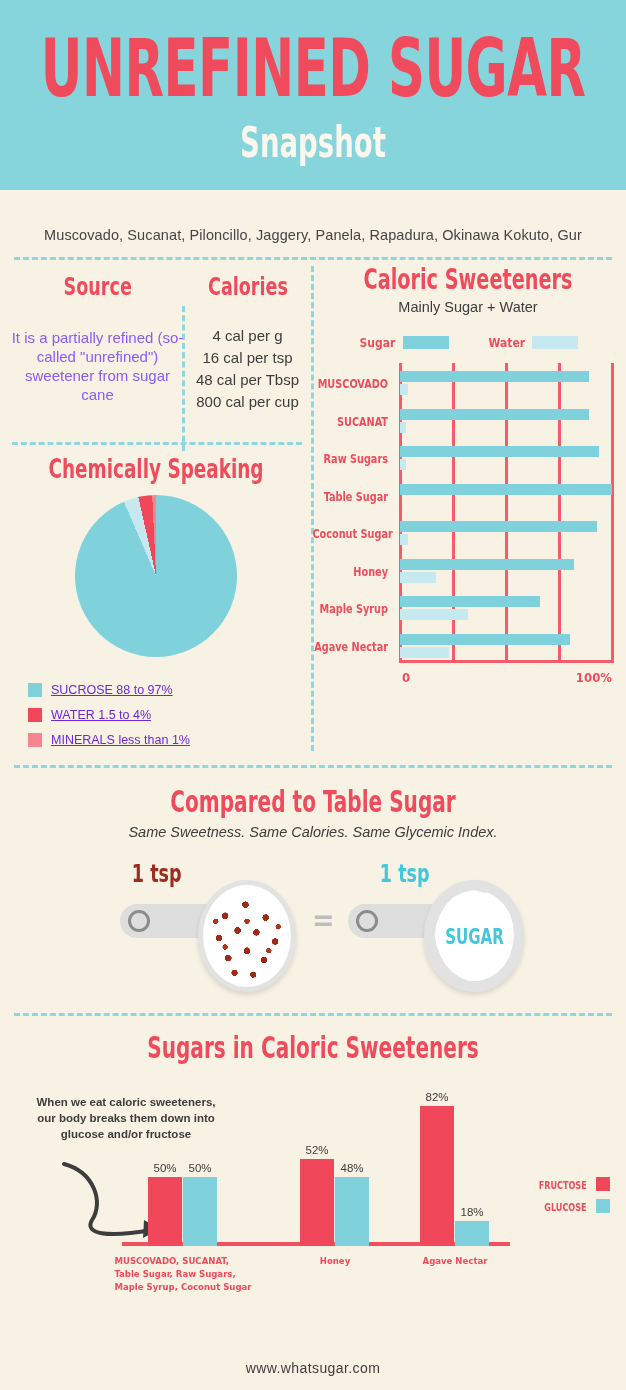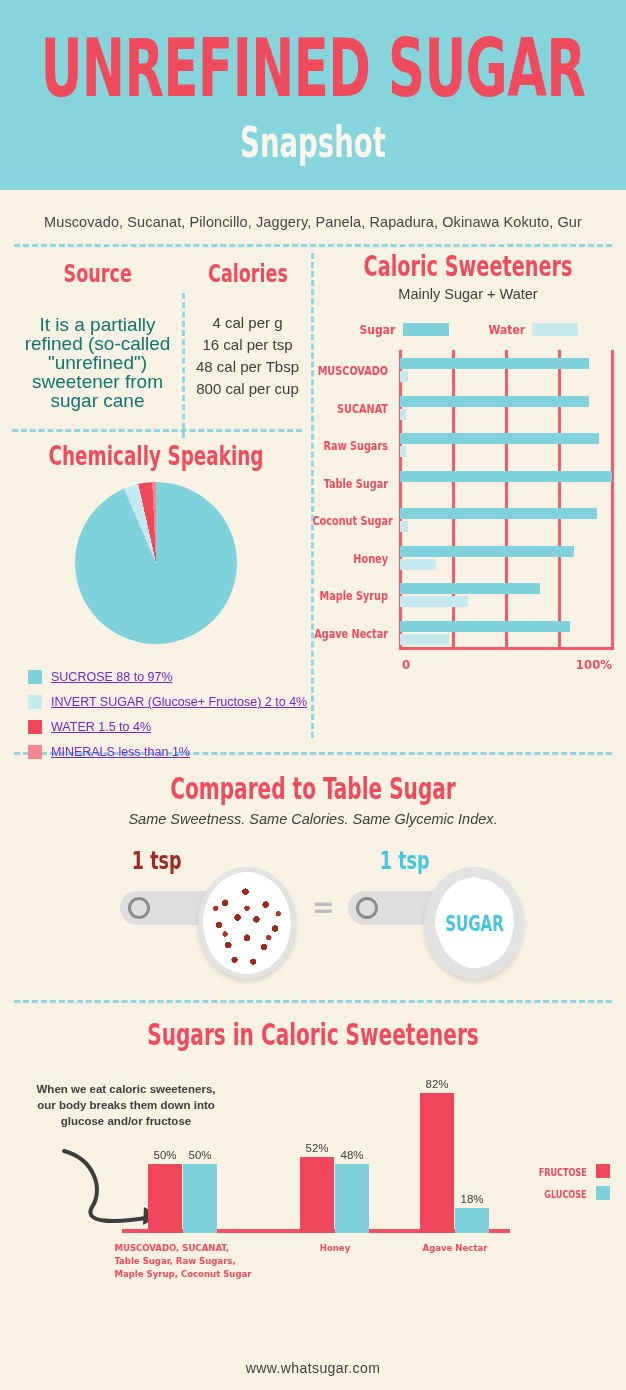--- a/index.html
+++ b/index.html
@@ -38,21 +38,21 @@
     color:#FBF7EC;
     transform:scaleX(0.9) scaleY(1.25);
     margin-top:22px;
   }
 
   
   .aliases {
     text-align:center;
     font-size:14.5px;
     color:#454545;
-    padding:24px 12px 14px 12px;
+    padding:37px 12px 14px 12px;
     letter-spacing:0.1px;
   }
 
   
   .hdash {
     height:0; border-top:3px dashed #8FD6E0;
     margin:0 14px;
   }
   .vdash {
     position:absolute; width:0;
@@ -67,21 +67,21 @@
     transform:scaleX(0.93) scaleY(1.22);
     display:inline-block;
   }
 
   
   .sec1 { position:relative; height:505px; }
 
   .col-source { position:absolute; left:10px; top:14px; width:175px; text-align:center; }
   .col-cal    { position:absolute; left:185px; top:14px; width:125px; text-align:center; }
   .col-source .rh, .col-cal .rh { font-size:21px; }
-  .body-txt { font-size:19px; line-height:19px; color:#0f766e; margin-top:30px; }
+  .body-txt { font-size:15px; line-height:19px; color:#8b5cf6; margin-top:30px; }
   .cal-line { font-size:15px; line-height:22px; color:#3d3d3d; margin-top:27px; }
 
   
   .panel-bars { position:absolute; left:318px; top:6px; width:300px; }
   .panel-bars .ttl { font-size:23px; display:block; text-align:center; }
   .panel-bars .sub { font-size:14.5px; text-align:center; color:#3d3d3d; margin-top:7px; }
 
   .blegend { display:flex; align-items:center; justify-content:center; gap:6px; margin-top:20px; font-size:0; }
   .blegend .lbl { font-family:"DejaVu Sans Condensed","Liberation Sans Narrow","Liberation Sans",sans-serif;
     font-weight:bold; color:#F04B5C; font-size:13px; transform:scaleX(0.92); display:inline-block; }
@@ -208,24 +208,20 @@
 
     <div class="pie-sec">
       <span class="ttl rh">Chemically Speaking</span>
       <div class="pie-box">
         <div class="pie" id="pieEl" style="background: conic-gradient(rgb(127, 210, 220) 0%, rgb(127, 210, 220) 93.5%, rgb(198, 233, 240) 93.5%, rgb(198, 233, 240) 96.5%, rgb(240, 72, 90) 96.5%, rgb(240, 72, 90) 99.25%, rgb(245, 133, 143) 99.25%, rgb(245, 133, 143) 100%);"></div>
       </div>
       <div class="plegend">
         <div class="pl-row">
           <span class="pl-sw" id="psw0" style="background: rgb(127, 210, 220);"></span>
           <span class="pl-tx">SUCROSE 88 to 97%</span>
-        </div>
-        <div class="pl-row">
-          <span class="pl-sw" id="psw1" style="background: rgb(198, 233, 240);"></span>
-          <span class="pl-tx">INVERT SUGAR (Glucose+ Fructose) 2 to 4%</span>
         </div>
         <div class="pl-row">
           <span class="pl-sw" id="psw2" style="background: rgb(240, 72, 90);"></span>
           <span class="pl-tx">WATER 1.5 to 4%</span>
         </div>
         <div class="pl-row">
           <span class="pl-sw" id="psw3" style="background: rgb(245, 133, 143);"></span>
           <span class="pl-tx">MINERALS less than 1%</span>
         </div>
       </div>
@@ -363,21 +359,21 @@
             <div class="b2val">50%</div>
             <div class="b2cat" style="left: 35px;">
               <div>MUSCOVADO, SUCANAT,</div>
               <div>Table Sugar, Raw Sugars,</div>
               <div>Maple Syrup, Coconut Sugar</div>
             </div>
           </div>
           <div class="b2" style="left: 183px; height: 69px; background: rgb(127, 210, 220);">
             <div class="b2val">50%</div>
           </div>
-          <div class="b2" style="left: 300px; height: 76px; background: rgb(240, 72, 90);">
+          <div class="b2" style="left: 300px; height: 87px; background: rgb(240, 72, 90);">
             <div class="b2val">52%</div>
             <div class="b2cat" style="left: 35px;">
               <div>Honey</div>
             </div>
           </div>
           <div class="b2" style="left: 335px; height: 69px; background: rgb(127, 210, 220);">
             <div class="b2val">48%</div>
           </div>
           <div class="b2" style="left: 420px; height: 140px; background: rgb(240, 72, 90); padding-left: 8px;">
             <div class="b2val">82%</div>

